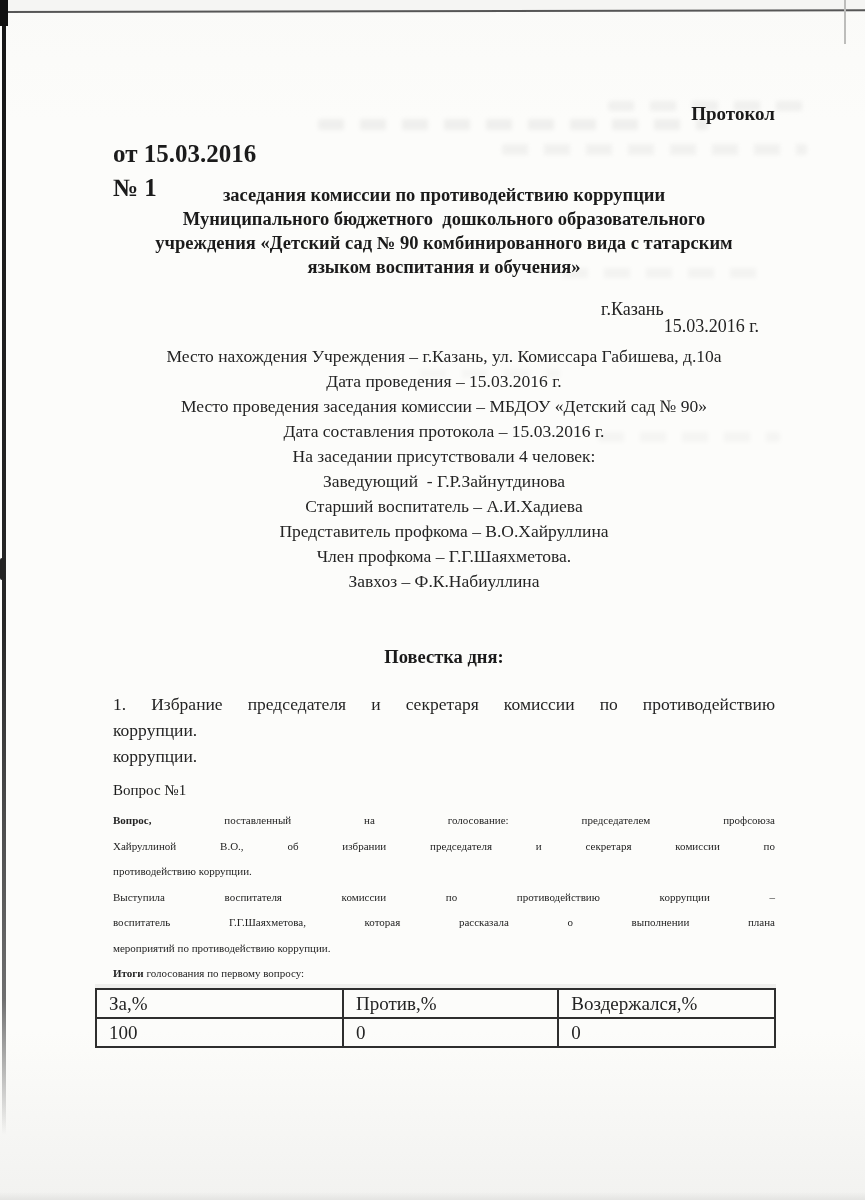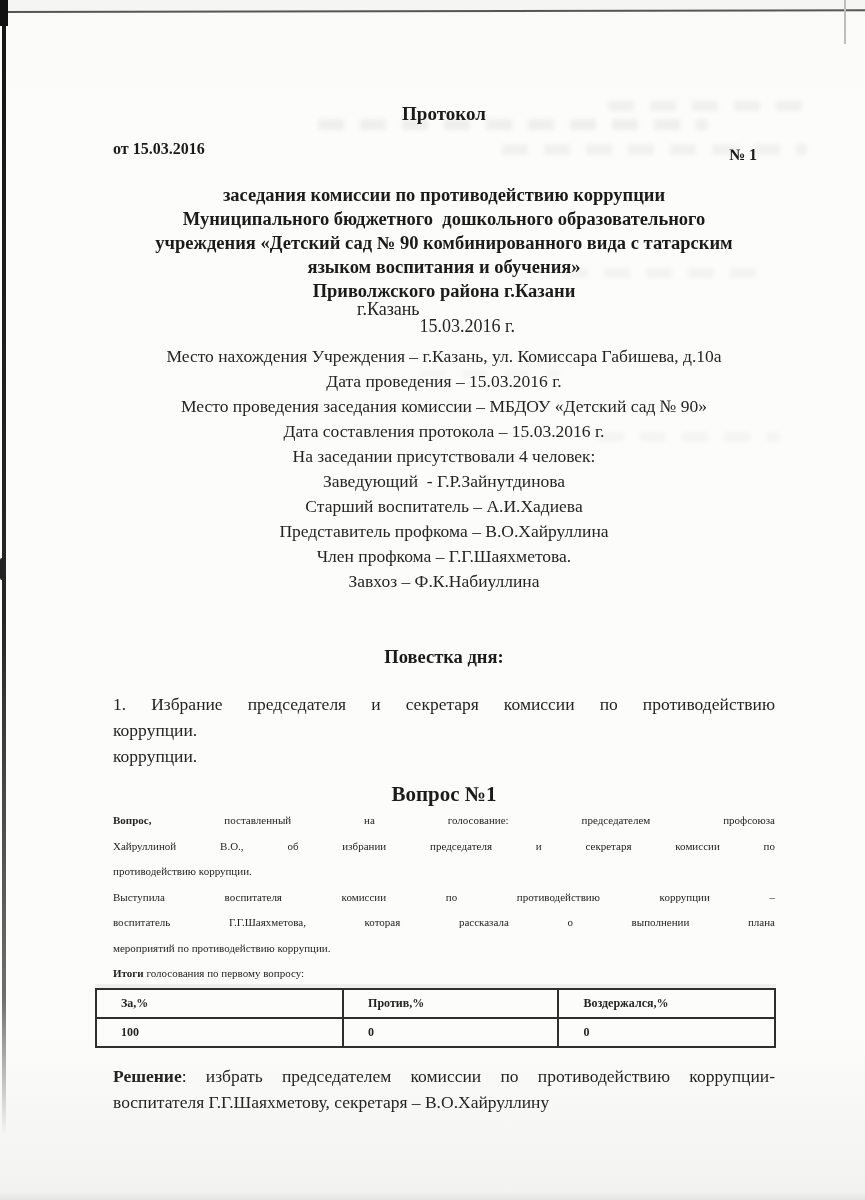--- a/index.html
+++ b/index.html
@@ -32,35 +32,35 @@
   .s4 { left:562px; top:268px; width:205px; height:10px; opacity:.12; }
   .s5 { left:598px; top:432px; width:182px; height:10px; opacity:.10; }
   .s6 { left:420px; top:369px; width:140px; height:9px;  opacity:.08; }
   
   .doc { position:absolute; left:113px; top:0; width:662px; height:100%; }
   .doc .blk { position:absolute; left:0; width:662px; }
   .line { white-space:pre-wrap; }
   .just { text-align:justify; text-align-last:justify; }
   .b { font-weight:bold; }
 
-  .title        { top:103px; text-align:center; font-weight:bold; font-size:19px; color:#1b1b1b; }
-  .date-row     { top:140px; display:flex; justify-content:space-between; font-weight:bold; font-size:16px; color:#1b1b1b; }
+  .title        { top:103px; text-align:right; font-weight:bold; font-size:19px; color:#1b1b1b; }
+  .date-row     { top:140px; display:flex; justify-content:space-between; font-weight:bold; font-size:25px; color:#1b1b1b;flex-direction:column; }
   .date-row .num{ margin:6px 18px 0 0; }
   .heading      { top:183px; text-align:center; font-weight:bold; font-size:18.5px; line-height:24px; color:#1b1b1b; }
-  .place-row    { top:299px; display:flex; justify-content:center; font-size:18px; }
+  .place-row    { top:299px; display:flex; justify-content:flex-end; font-size:18px; }
   .place-row .pdate { margin-right:16px;margin-top:17px; }
   .details      { top:344px; font-size:17.5px; line-height:25px;text-align:center; }
   .agenda-head  { top:647px; text-align:center; font-weight:bold; font-size:18.5px; color:#1b1b1b; }
   .agenda       { top:691px; font-size:17.5px; line-height:26px; }
-  .q1-head      { top:782px; text-align:center; font-weight:bold; font-size:21px; color:#1b1b1b; }
+  .q1-head      { top:782px; font-weight:normal; font-size:15px; color:#1b1b1b; }
   .q1           { top:808px; font-size:11px; line-height:25.5px; }
   .vote-table   { position:absolute; top:988px; left:-18px; width:681px; border-collapse:collapse; box-shadow:0 -4px 0 rgba(0,0,0,0.05); }
   .vote-table th, .vote-table td {
-    border:2px solid #2e2e2e; font-weight:bold; text-align:left;
-    padding:1px 24px; font-size:12px; height:25px; vertical-align:middle;
+    border:2px solid #2e2e2e; font-weight:normal; text-align:left;
+    padding:1px 12px; font-size:19px; height:25px; vertical-align:middle;
   }
   .decision     { top:1063px; font-size:17.5px; line-height:26px; }
 </style>
 </head>
 <body>
 
 <div class="page">
 
   <div class="top-strip"></div>
   <div class="edge-top"></div>
@@ -83,21 +83,20 @@
     <div class="blk date-row">
       <span>от 15.03.2016</span>
       <span class="num">№ 1</span>
     </div>
 
     <div class="blk heading">
       <div class="line">заседания комиссии по противодействию коррупции</div>
       <div class="line">Муниципального бюджетного  дошкольного образовательного</div>
       <div class="line">учреждения «Детский сад № 90 комбинированного вида с татарским</div>
       <div class="line">языком воспитания и обучения»</div>
-      <div class="line">Приволжского района г.Казани</div>
     </div>
 
     <div class="blk place-row">
       <span>г.Казань</span>
       <span class="pdate">15.03.2016 г.</span>
     </div>
 
     <div class="blk details">
       <div class="line">Место нахождения Учреждения – г.Казань, ул. Комиссара Габишева, д.10а</div>
       <div class="line">Дата проведения – 15.03.2016 г.</div>
@@ -146,19 +145,15 @@
       </thead>
       <tbody>
         <tr>
           <td>100</td>
           <td>0</td>
           <td>0</td>
         </tr>
       </tbody>
     </table>
 
-    <div class="blk decision">
-      <div class="line just"><span class="b">Решение</span><span>: избрать председателем комиссии по противодействию коррупции-</span></div>
-      <div class="line">воспитателя Г.Г.Шаяхметову, секретаря – В.О.Хайруллину</div>
-    </div>
 
   </div>
 </div>
 
 </body></html>

